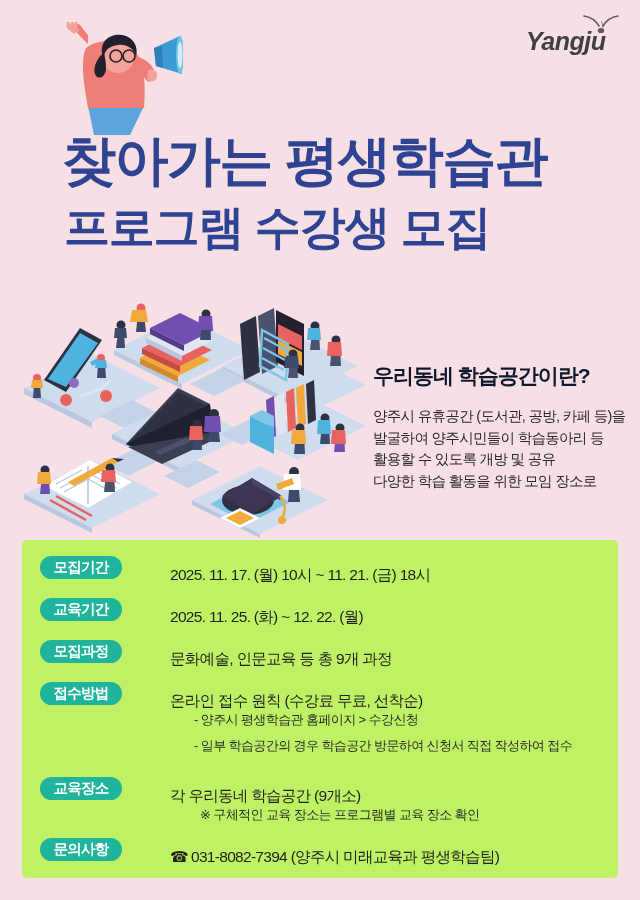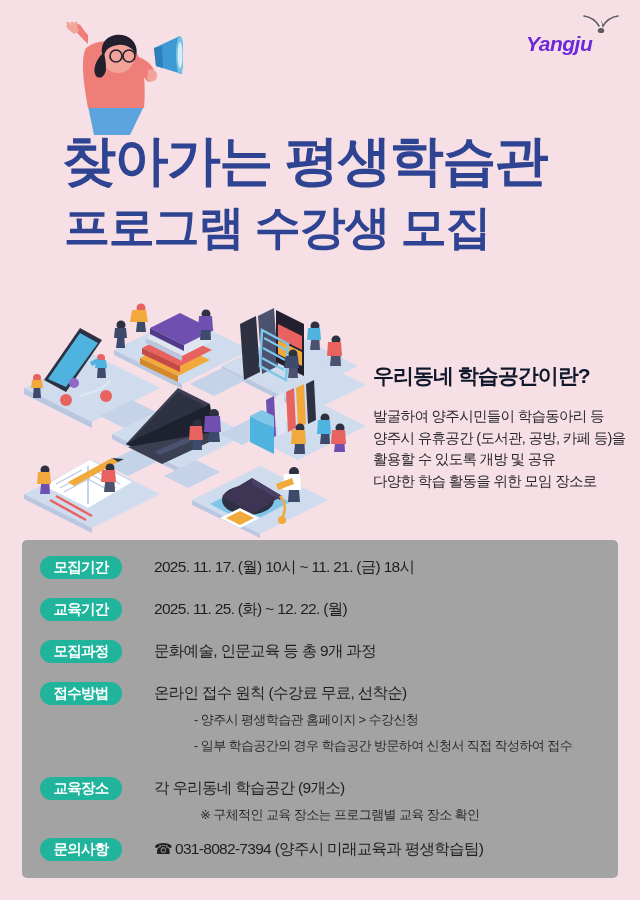--- a/index.html
+++ b/index.html
@@ -9,22 +9,22 @@
     font-family:"Liberation Sans","DejaVu Sans",sans-serif;
     overflow:hidden;position:relative;
   }
   .poster{position:absolute;inset:0;background:#f7dfe6;}
 
   
   .logo{position:absolute;right:18px;top:14px;width:96px;height:44px;}
   .logo-text{
     position:absolute;left:0;bottom:2px;
     font-family:"Liberation Sans",sans-serif;
-    font-size:21px;font-weight:700;font-style:italic;
-    color:#6d28d9;letter-spacing:-0.5px;
+    font-size:25px;font-weight:700;font-style:italic;
+    color:#404040;letter-spacing:-0.5px;
   }
   .logo-wing{position:absolute;right:2px;top:0;}
 
   
   .mascot{position:absolute;left:58px;top:22px;width:125px;height:115px;}
   .eyebrow{
     position:absolute;left:150px;top:88px;
     font-size:22px;font-weight:700;color:#4a4a4a;
     letter-spacing:-0.7px;white-space:nowrap;
   }
@@ -51,35 +51,36 @@
   .info-body{
     position:absolute;left:373px;top:406px;width:250px;
     font-size:14.5px;font-weight:400;color:#2a2a2a;
     letter-spacing:-0.7px;line-height:21.5px;
   }
   .info-body div{white-space:nowrap;}
 
   
   .card{
     position:absolute;left:22px;top:540px;width:596px;height:338px;
-    background:#a3a3a3;border-radius:5px;
+    background:#bef264;border-radius:5px;
   }
   .row{position:absolute;left:0;width:100%;}
   .pill{
     position:absolute;left:18px;
     width:82px;height:23px;border-radius:12px;
     background:#1fb49b;color:#ffffff;
     font-size:14.5px;font-weight:700;letter-spacing:-0.8px;
     display:flex;align-items:center;justify-content:center;
     box-sizing:border-box;
   }
   .val{
-    position:absolute;left:132px;
+    position:absolute;left:148px;
     font-size:15.5px;color:#1f1f1f;letter-spacing:-0.7px;
     white-space:nowrap;
+    margin-top:8px;
   }
   .sub{
     position:absolute;left:172px;
     font-size:13px;color:#2b2b2b;letter-spacing:-0.6px;
     white-space:nowrap;
     text-align:center;
   }
   .phone-glyph{font-size:15px;margin-right:3px;}
 </style>
 </head>
@@ -320,22 +321,22 @@
     <g>
       <path d="M276 190 L284 190 L286 214 L274 214 Z" fill="#3d4a6b"></path>
       <circle cx="280" cy="184" r="5" fill="#2d3142"></circle>
       <path d="M270 186 L286 186 L287 202 L269 202 Z" fill="#ffffff"></path>
       <path d="M262 196 L278 190 L280 196 L264 202 Z" fill="#f2a93b"></path>
     </g>
   </svg>
 
   <div class="info-head">우리동네 학습공간이란?</div>
   <div class="info-body">
+    <div>양주시 유휴공간 (도서관, 공방, 카페 등)을</div>
     <div>발굴하여 양주시민들이 학습동아리 등</div>
-    <div>양주시 유휴공간 (도서관, 공방, 카페 등)을</div>
     <div>활용할 수 있도록 개방 및 공유</div>
     <div>다양한 학습 활동을 위한 모임 장소로</div>
   </div>
 
   <div class="card">
 
     <div class="row" style="top:16px">
       <div class="pill" style="top:0">모집기간</div>
       <div class="val" style="top:1px">2025. 11. 17. (월) 10시 ~ 11. 21. (금) 18시</div>
     </div>

